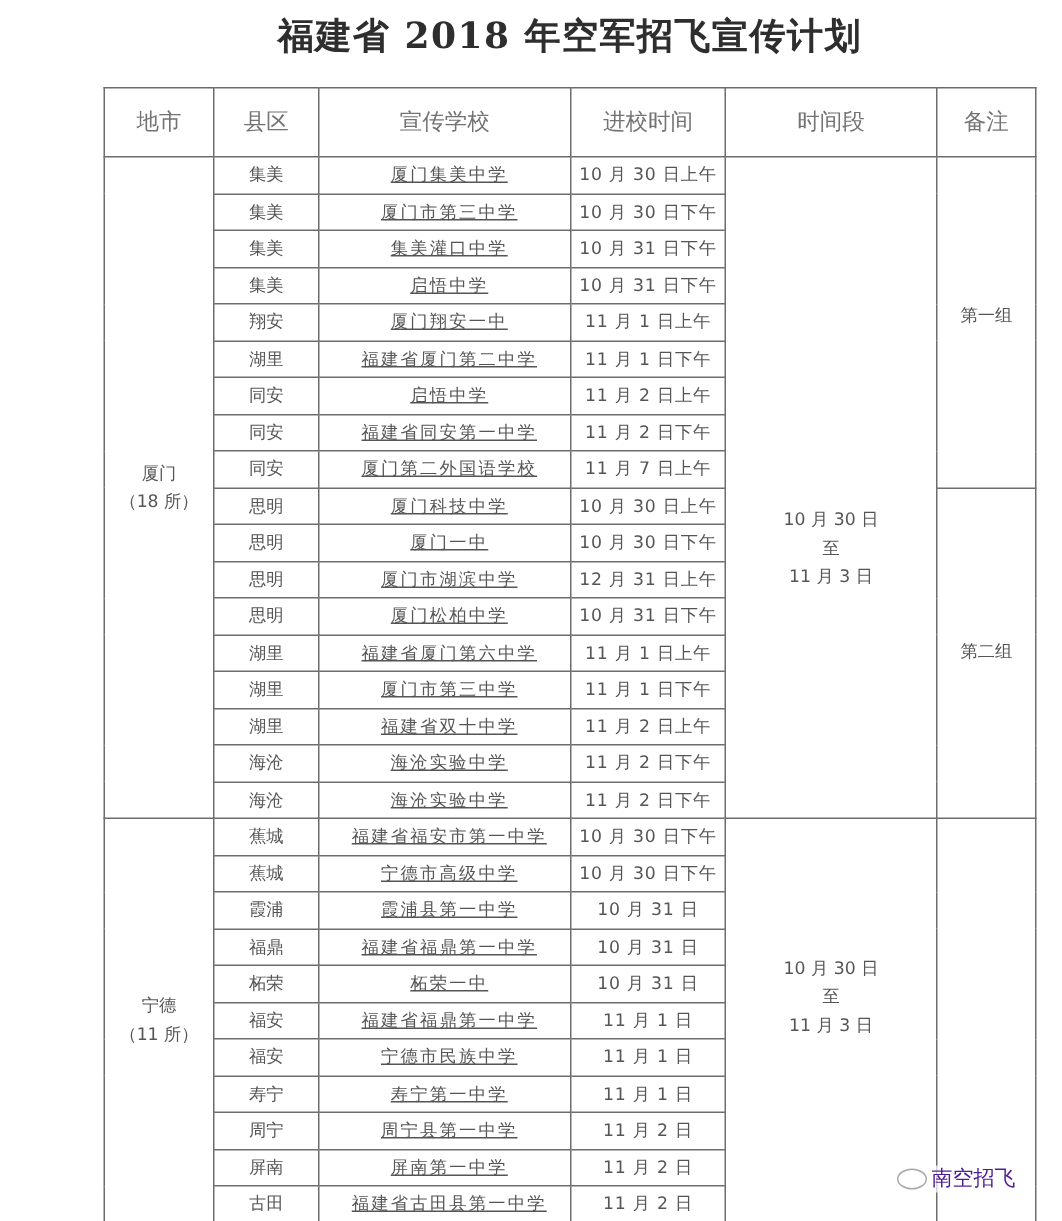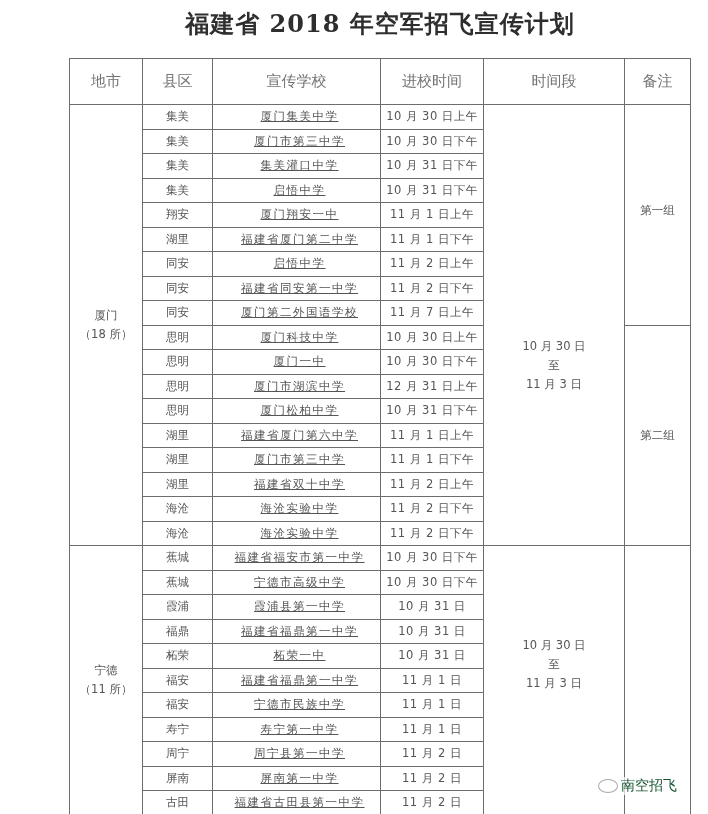--- a/index.html
+++ b/index.html
@@ -71,21 +71,21 @@
   td.remark { vertical-align: top !important; padding-top: 96px !important; }
   td.remark.g2 { padding-top: 100px !important; font-family: Liberation Mono, monospace; }
   td.remark.empty { padding-top: 0 !important; }
   td.period.p1 { padding-top: 80px !important; }
   td.period.p2 { vertical-align: top !important; padding-top: 90px !important; }
   .watermark {
     position: absolute;
     left: 598px;
     top: 777px;
     font-size: 14px;
-    color: #14532d;
+    color: #4c1d95;
     font-family: "DejaVu Sans", "Liberation Sans", sans-serif;
     background: rgba(255,255,255,0.7);
     white-space: nowrap;
   }
   .watermark .wm-icon {
     display: inline-block;
     width: 18px;
     height: 12px;
     border: 1px solid #aaaaaa;
     border-radius: 50%;

